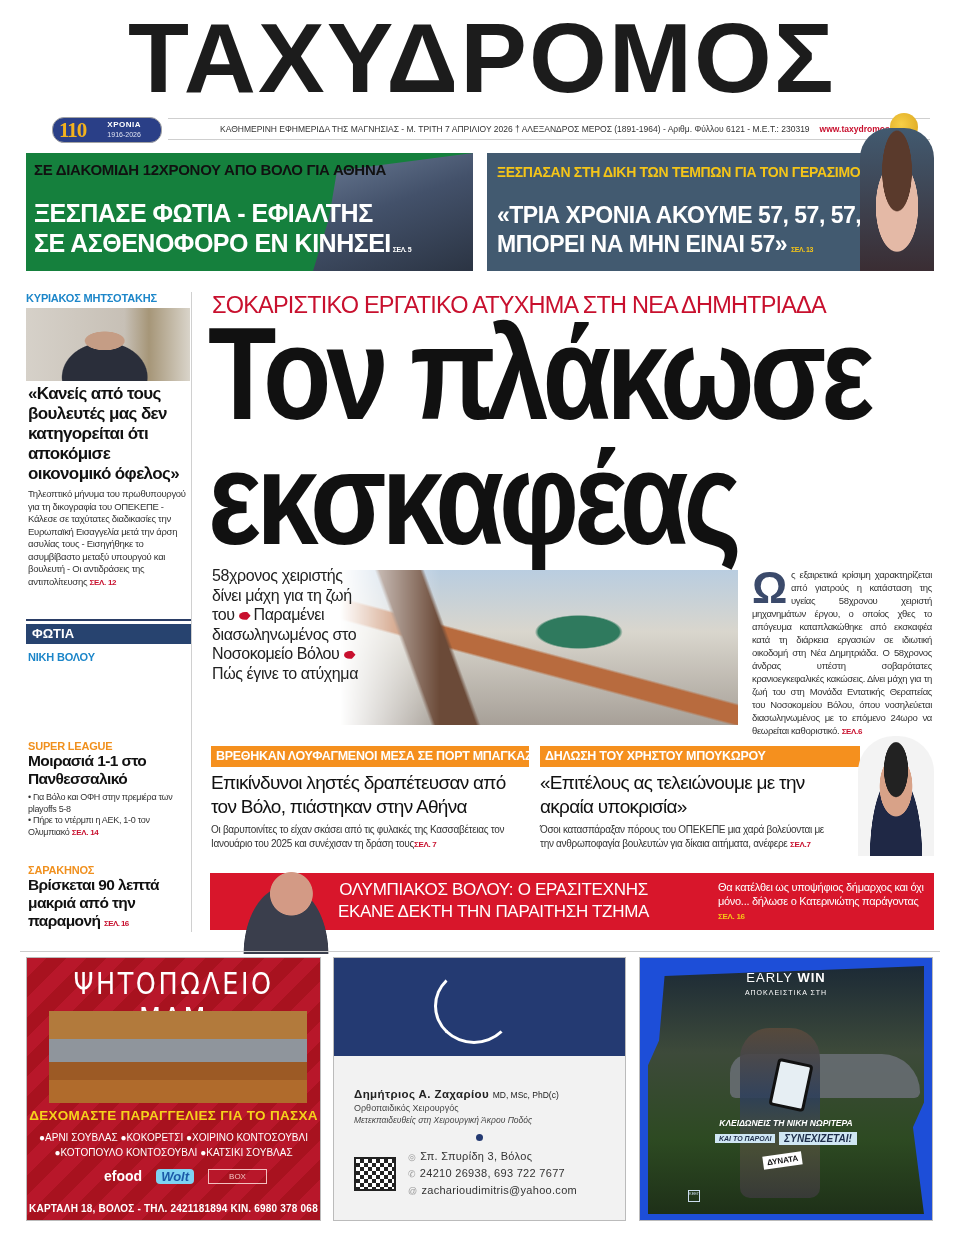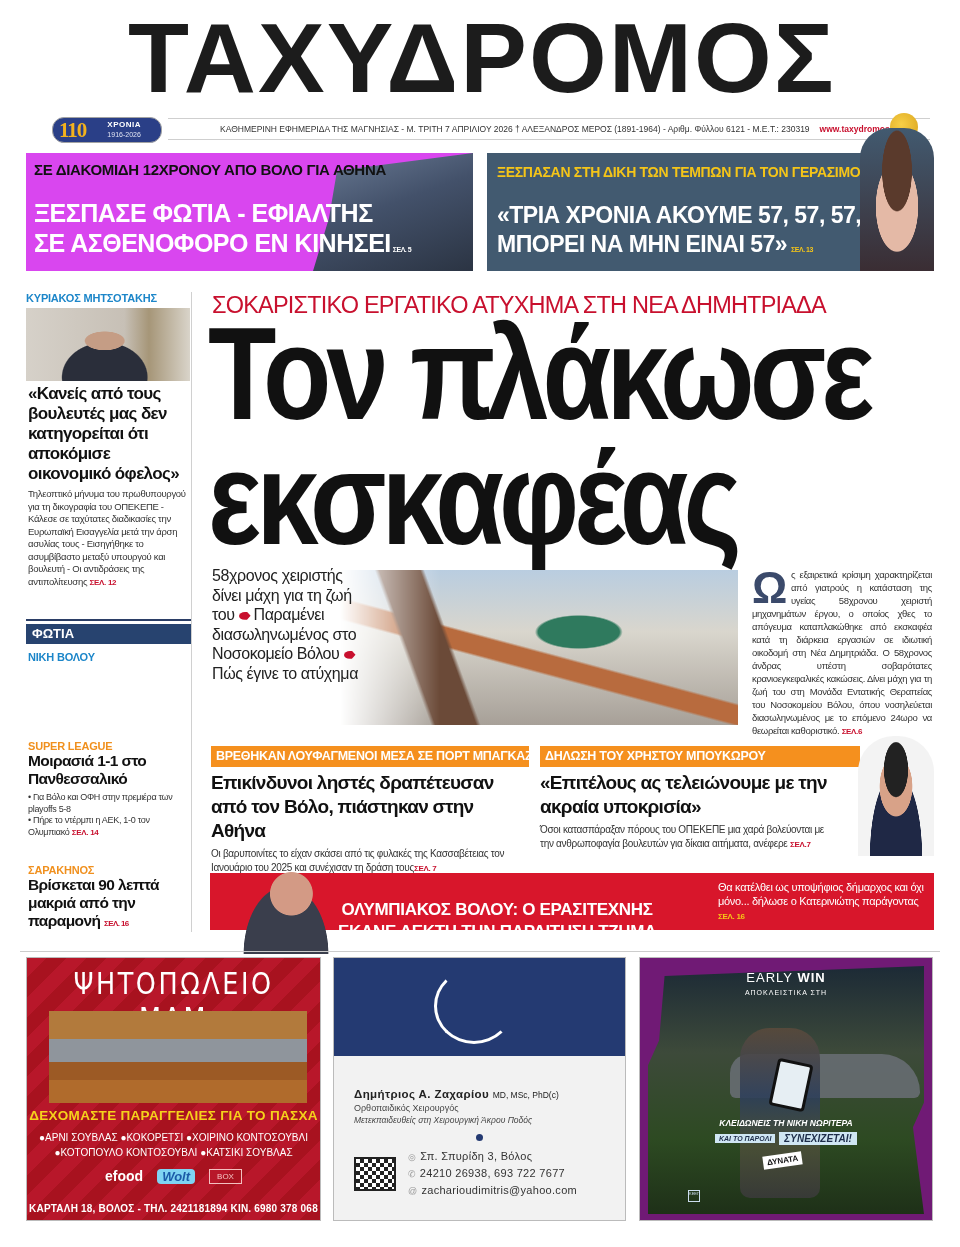--- a/index.html
+++ b/index.html
@@ -16,21 +16,21 @@
   .anniv .num { font-weight: 700; font-size: 21px; color: #f2b21d; letter-spacing: -1px; font-family: "Liberation Serif", serif; }
   .anniv .lbl { margin-left: 21px; display: flex; flex-direction: column; line-height: 10px; }
   .anniv .lbl span:first-child { font-size: 8px; color: #fff; font-weight: 700; letter-spacing: 0.5px; }
   .anniv .lbl span:last-child { font-size: 7px; color: #dfe3f2; }
   .dateline { left: 168px; top: 118px; width: 762px; height: 22px; border-top: 1px solid #cfcfcf; border-bottom: 1px solid #cfcfcf;
     display: flex; align-items: center; font-size: 8.5px; color: #333; padding-left: 52px; white-space: nowrap; }
   .dateline .url { color: #c8102e; font-weight: 700; margin-left: 10px; }
   .coin { left: 890px; top: 113px; width: 28px; height: 28px; border-radius: 50%; background: radial-gradient(circle at 40% 40%, #f7cf47, #d9a21b); }
 
   
-  .promo-left { left: 26px; top: 153px; width: 447px; height: 118px; background: #d946ef; overflow: hidden; }
+  .promo-left { left: 26px; top: 153px; width: 447px; height: 118px; background: #15803d; overflow: hidden; }
   .promo-left .kicker { position: absolute; left: 8px; top: 8px; font-size: 15px; font-weight: 700; color: #111; letter-spacing: -0.3px; }
   .promo-left .title { position: absolute; left: 8px; top: 45px; font-size: 25px; font-weight: 700; color: #fff; line-height: 30px; letter-spacing: -0.5px; }
   .promo-left .pg { font-size: 7px; font-weight: 700; color: #fff; margin-left: 2px; }
   .ambulance { position: absolute; right: 0; top: 0; width: 160px; height: 118px;
     background: linear-gradient(160deg, #6b7c96 0%, #43516a 45%, #2b3443 100%);
     clip-path: polygon(15% 15%, 100% 0, 100% 100%, 0 100%, 10% 55%); }
 
   .promo-right { left: 487px; top: 153px; width: 446px; height: 118px; background: #425a70; overflow: visible; }
   .promo-right .kicker { position: absolute; left: 10px; top: 11px; font-size: 14px; font-weight: 700; color: #f5c518; letter-spacing: -0.3px; }
   .promo-right .title { position: absolute; left: 10px; top: 48px; font-size: 23px; font-weight: 700; color: #fff; line-height: 29px; letter-spacing: -0.5px; }
@@ -74,68 +74,68 @@
       linear-gradient(180deg, #b9cde0 0%, #d9d6cd 40%, #a7a098 100%);
     -webkit-mask-image: linear-gradient(90deg, transparent 0, #000 25%); mask-image: linear-gradient(90deg, transparent 0, #000 25%); }
 
   .body-text { left: 752px; top: 568px; width: 180px; font-size: 9.5px; line-height: 13px; color: #333; letter-spacing: -0.35px; text-align: justify; }
   .dropcap { float: left; font-size: 44px; line-height: 36px; font-weight: 700; color: #3b4a6b; margin-right: 4px; margin-top: 2px; }
 
   
   .story-bar { height: 21px; background: #f5901e; color: #fff; font-weight: 700; font-size: 12.5px; line-height: 21px; padding-left: 5px; letter-spacing: -0.3px; white-space: nowrap; }
   .story1 { left: 211px; top: 746px; width: 318px; }
   .story2 { left: 540px; top: 746px; width: 394px; }
-  .story-title { font-size: 19px; font-weight: 700; line-height: 24px; letter-spacing: -0.7px; color: #111; margin-top: 4px; }
+  .story-title { font-size: 19px; font-weight: 400; line-height: 24px; letter-spacing: -0.7px; color: #111; margin-top: 4px; }
   .story-text { font-size: 10px; line-height: 13.5px; color: #333; letter-spacing: -0.3px; margin-top: 4px; }
   .mp-photo { left: 858px; top: 736px; width: 76px; height: 120px; border-radius: 36px 36px 0 0;
     background: radial-gradient(ellipse at 50% 28%, #222 0 22%, transparent 23%),
                 radial-gradient(ellipse at 50% 42%, #d8a288 0 30%, transparent 31%),
                 radial-gradient(ellipse at 50% 100%, #1f2845 0 48%, transparent 49%),
                 #f3f3f3; }
 
   
   .red-banner { left: 210px; top: 873px; width: 724px; height: 57px; background: #d8162b; }
-  .red-banner .title { position: absolute; left: 128px; top: 6px; font-size: 17px; font-weight: 700; color: #fff; line-height: 22px; text-align: center; letter-spacing: -0.3px; margin-top: 20px; }
+  .red-banner .title { position: absolute; left: 128px; top: 6px; font-size: 17px; font-weight: 400; color: #fff; line-height: 22px; text-align: center; letter-spacing: -0.3px; }
   .red-banner .text { position: absolute; left: 508px; top: 7px; font-size: 11px; line-height: 14px; color: #fff; letter-spacing: -0.3px; }
   .red-banner .pg { color: #f5c518; font-weight: 700; font-size: 8px; }
   .katerin-photo { left: 232px; top: 868px; width: 108px; height: 86px;
     background: radial-gradient(ellipse at 55% 30%, #d39a85 0 25%, transparent 26%),
                 radial-gradient(ellipse at 50% 100%, #3a3e4c 0 55%, transparent 56%);
     border-radius: 40px 40px 0 0; }
 
   .hr-bottom { left: 20px; top: 951px; width: 920px; height: 1px; background: #ccc; }
 
   
   .ad { top: 957px; height: 264px; border: 1px solid #bbb; overflow: hidden; }
   .ad1 { left: 26px; width: 295px; background: repeating-linear-gradient(135deg, #b8172a 0 14px, #a8121f 14px 28px); }
   .ad1 .name { position: absolute; left: 0; width: 100%; top: 8px; text-align: center; color: #fff; font-size: 30px; letter-spacing: 3px; font-family: "DejaVu Sans", sans-serif; transform: scaleX(0.85); }
   .ad1 .meat { position: absolute; left: 22px; top: 53px; width: 258px; height: 92px;
     background: linear-gradient(180deg, #b27a3c 0 30%, #8f959c 30% 55%, #9c5a25 55% 75%, #b06b2c 75% 100%); }
   .ad1 .orders { position: absolute; left: 0; width: 100%; top: 150px; text-align: center; color: #f5d21c; font-weight: 700; font-size: 13.5px; letter-spacing: 0.3px; }
   .ad1 .items { position: absolute; left: 0; width: 100%; top: 172px; text-align: center; color: #fff; font-size: 10px; line-height: 15px; }
-  .ad1 .brands { position: absolute; left: 0; width: 100%; top: 210px; display: flex; justify-content: center; gap: 14px; align-items: center; }
+  .ad1 .brands { position: absolute; left: 12px; width: 100%; top: 210px; display: flex; justify-content: center; gap: 14px; align-items: center; }
   .ad1 .efood { color: #fff; font-weight: 700; font-size: 14px; }
   .ad1 .wolt { background: #7fd3f2; color: #1b5aa8; font-weight: 700; font-style: italic; font-size: 13px; padding: 0 5px; border-radius: 4px; }
-  .ad1 .box { color: #f3c0c0; border: 1px solid #f3c0c0; font-size: 8px; padding: 2px 7px; line-height: 9px; }
+  .ad1 .box { color: #f3c0c0; border: 1px solid #f3c0c0; font-size: 8px; padding: 2px 20px; line-height: 9px; }
   .ad1 .addr { position: absolute; left: 0; width: 100%; bottom: 6px; text-align: center; color: #fff; font-size: 10px; font-weight: 700; letter-spacing: 0.2px; }
 
   .ad2 { left: 333px; width: 293px; background: #f2f2f2; }
   .ad2 .top { position: absolute; left: 0; top: 0; width: 100%; height: 98px; background: #243a72; }
   .ad2 .logo { position: absolute; left: 100px; top: 10px; width: 80px; height: 76px; border: 3px solid #fff; border-radius: 50%; border-right-color: transparent; border-top-color: transparent; }
   .ad2 .doc-name { position: absolute; left: 20px; top: 130px; font-size: 11.5px; font-weight: 700; color: #222; letter-spacing: 0.4px; }
   .ad2 .doc-name small { font-weight: 400; font-size: 8.5px; letter-spacing: 0; }
   .ad2 .spec { position: absolute; left: 20px; top: 145px; font-size: 9px; color: #444; }
   .ad2 .spec2 { position: absolute; left: 20px; top: 157px; font-size: 8.5px; color: #444; font-style: italic; }
   .ad2 .dot { position: absolute; left: 142px; top: 176px; width: 7px; height: 7px; background: #243a72; border-radius: 50%; }
   .ad2 .qr { position: absolute; left: 20px; top: 199px; width: 42px; height: 34px;
     background: repeating-conic-gradient(#222 0 25%, #fff 0 50%) 0 0/8px 8px; border: 2px solid #222; }
   .ad2 .contact { position: absolute; left: 74px; top: 190px; font-size: 11px; line-height: 16px; color: #333; letter-spacing: 0.3px; }
   .ad2 .contact .ic { color: #999; font-size: 9px; margin-right: 4px; }
 
-  .ad3 { left: 639px; width: 294px; background: #701a75; }
+  .ad3 { left: 639px; width: 294px; background: #1d4ed8; }
   .ad3 .bg { position: absolute; left: 8px; top: 8px; width: 276px; height: 248px;
     background: linear-gradient(180deg, #1c2a36 0%, #3d4a3a 35%, #2d4a22 70%, #1e3018 100%);
     clip-path: polygon(6% 4%, 100% 0, 100% 55%, 96% 65%, 100% 100%, 0 100%, 0 40%, 4% 30%); }
   .ad3 .early { position: absolute; left: 0; width: 100%; top: 12px; text-align: center; color: #fff; font-size: 13px; letter-spacing: 1px; }
   .ad3 .early b { font-weight: 700; }
   .ad3 .excl { position: absolute; left: 0; width: 100%; top: 31px; text-align: center; color: #fff; font-size: 7px; letter-spacing: 1px; }
   .ad3 .novibet { position: absolute; left: 0; width: 100%; top: 41px; text-align: center; color: #fff; font-size: 23px; font-weight: 700; font-style: italic; }
   .ad3 .phone { position: absolute; left: 133px; top: 103px; width: 36px; height: 48px; background: #e6eef3; border: 3px solid #111; border-radius: 4px; transform: rotate(12deg); }
   .ad3 .car { position: absolute; left: 90px; top: 96px; width: 190px; height: 44px; background: #6a6e75; border-radius: 20px 40px 6px 6px; opacity: 0.85; }
   .ad3 .people { position: absolute; left: 100px; top: 70px; width: 80px; height: 170px; background: linear-gradient(#5a4a3c, #2e3f5a 40%, #4b4f38 70%, #3a3a3a); border-radius: 30px 30px 10px 10px; opacity: 0.9; }

